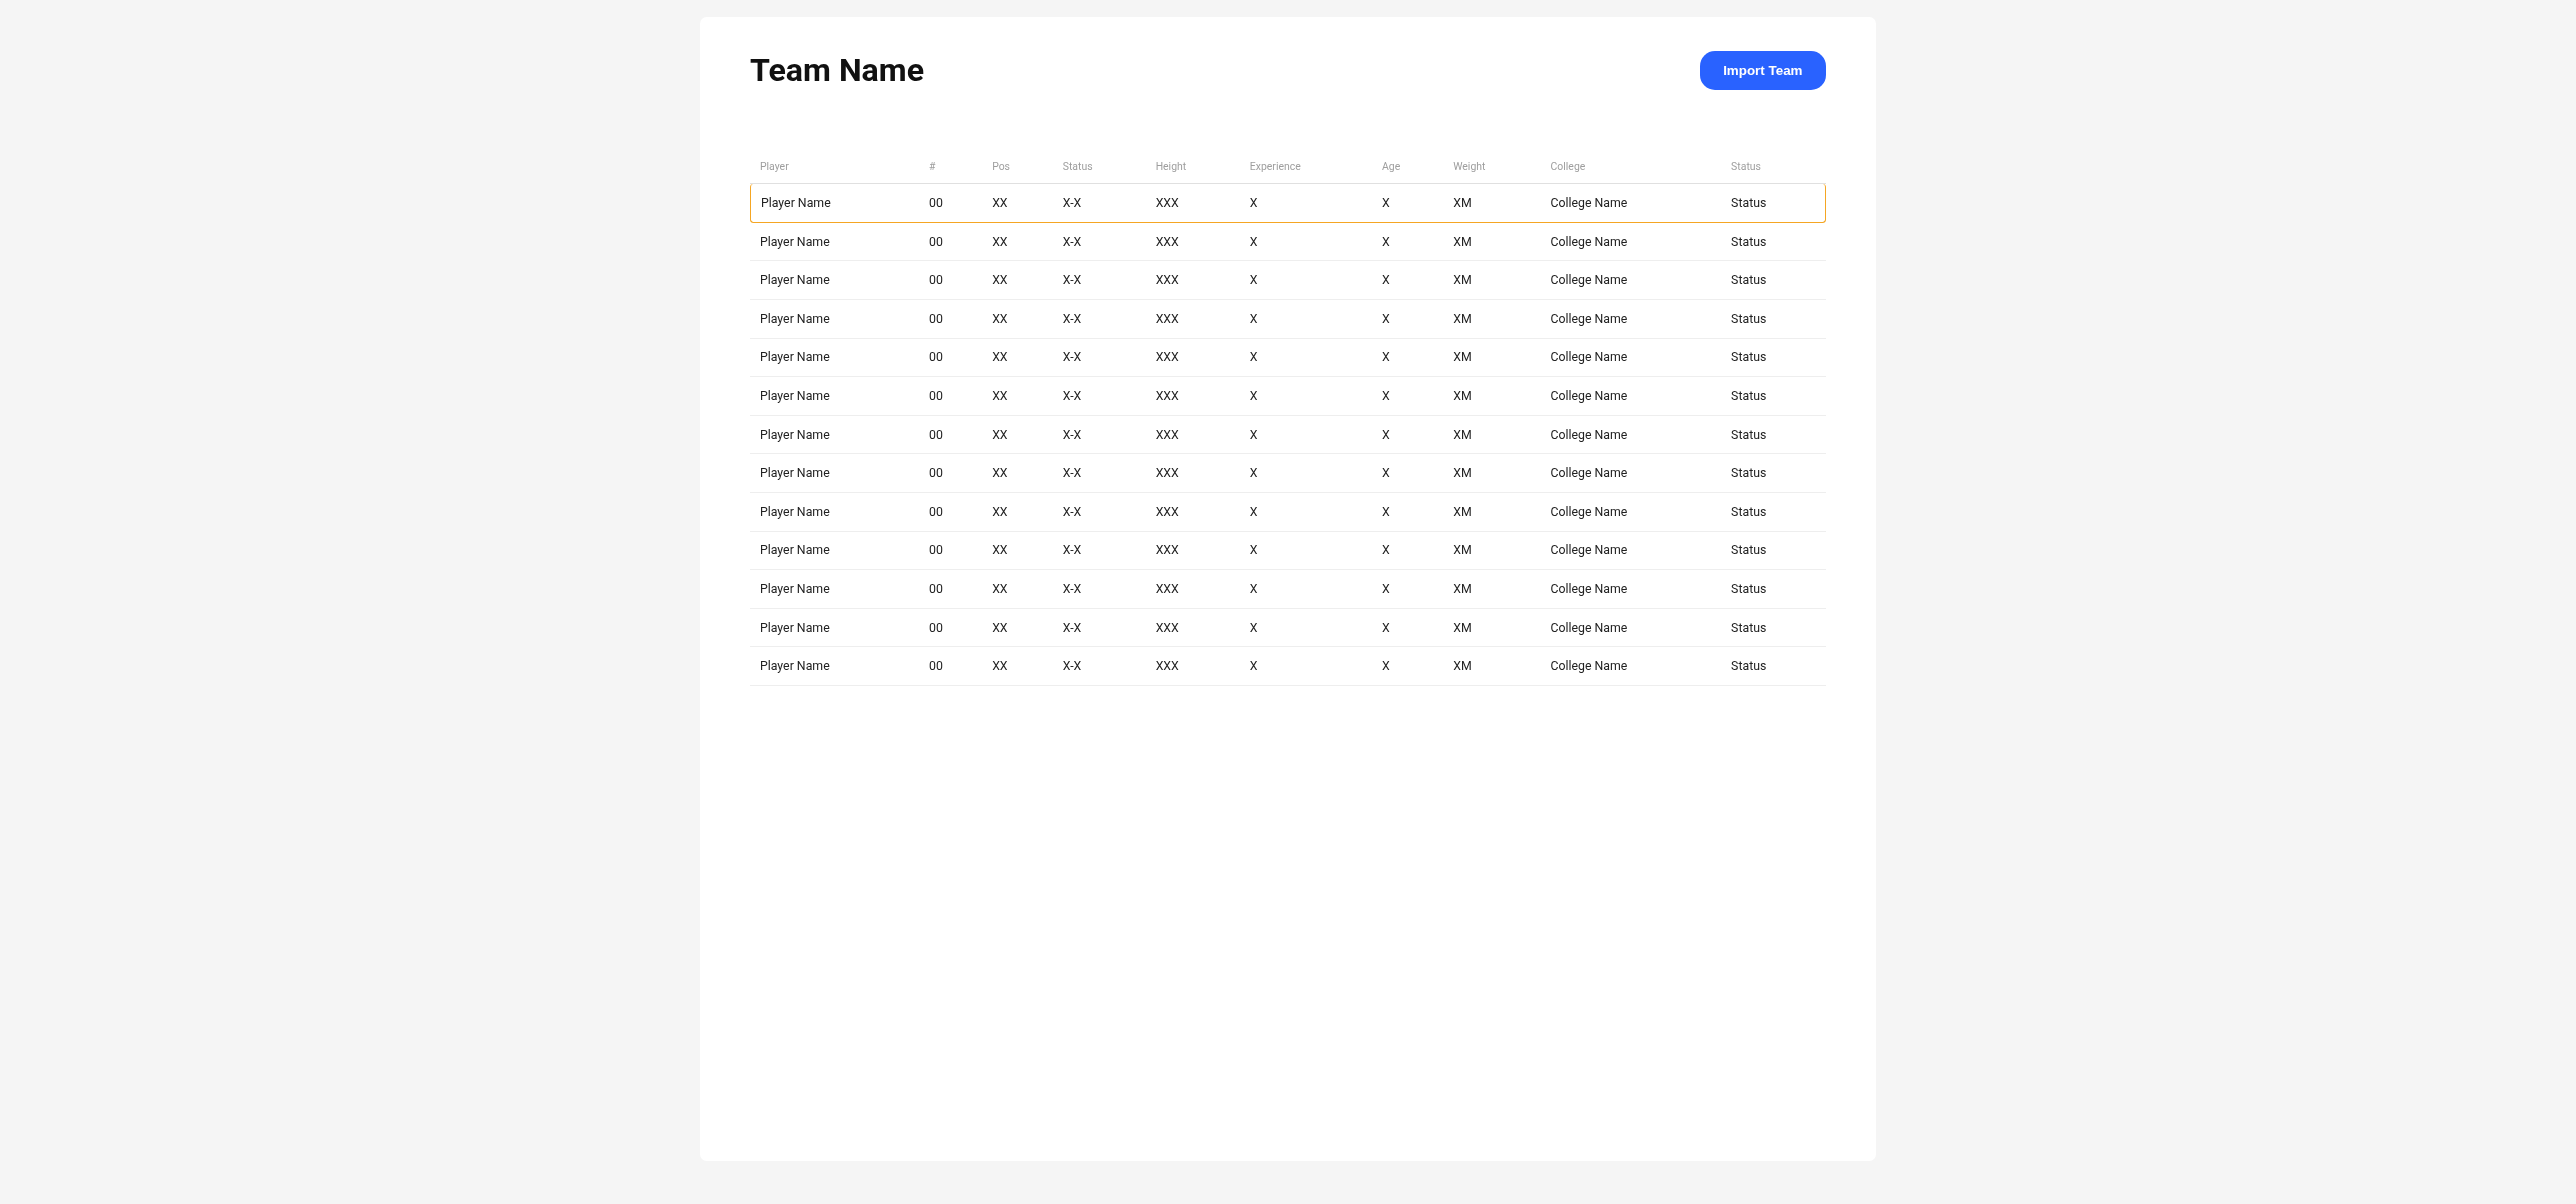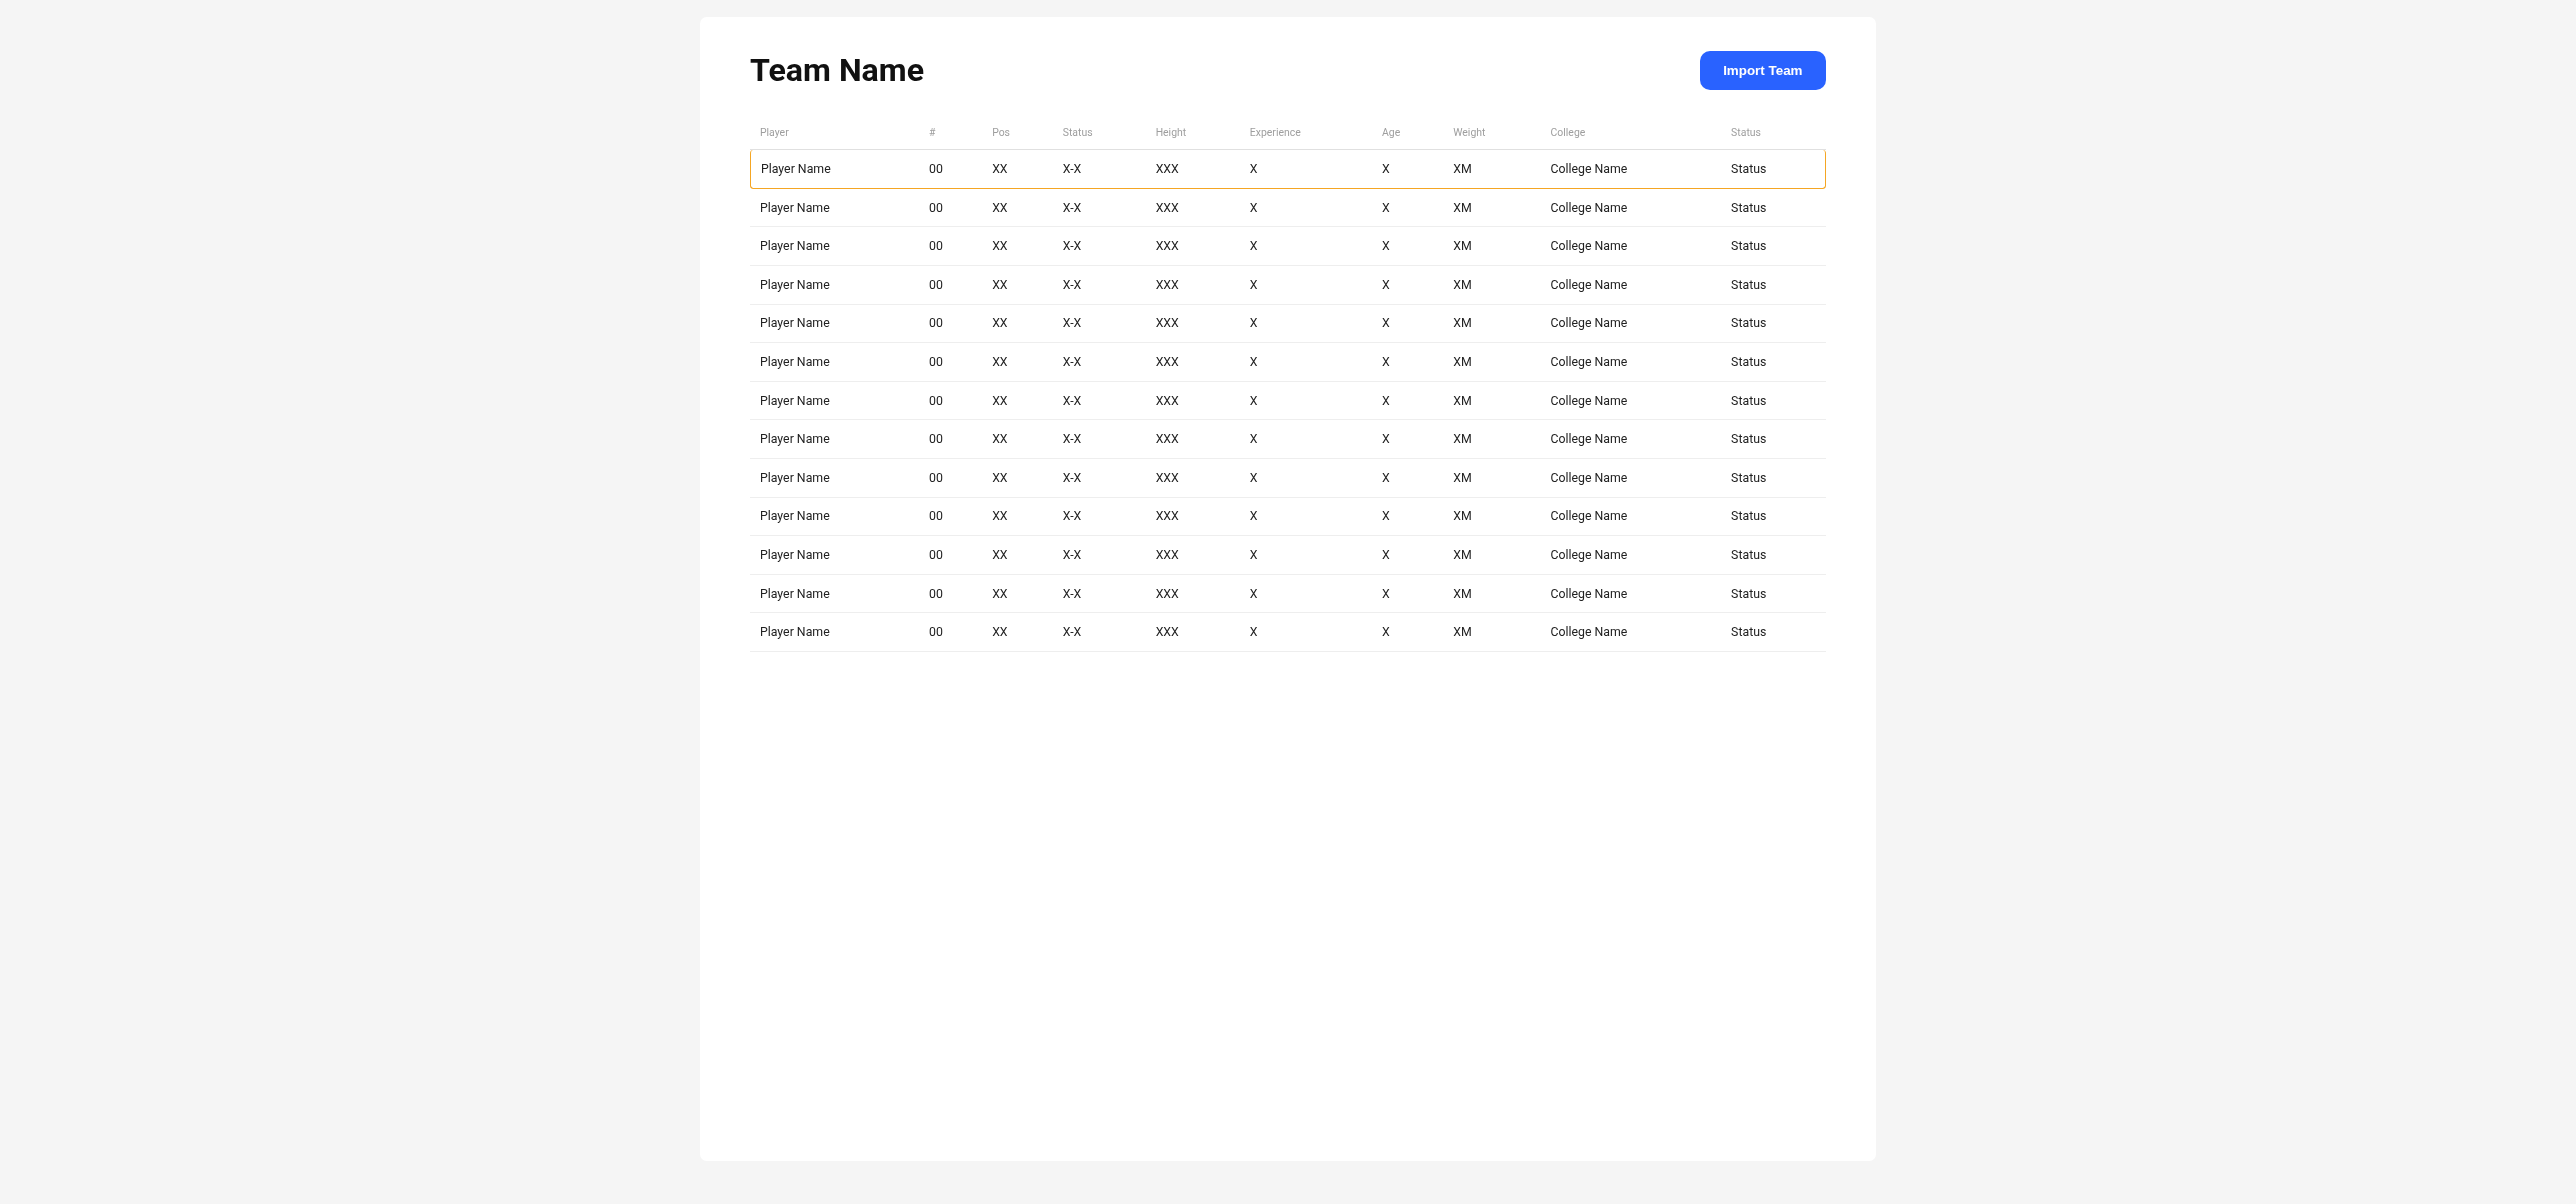--- a/index.html
+++ b/index.html
@@ -24,33 +24,34 @@
       max-width: 1176px;
       min-height: 95vh;
       border-radius: 6.7px;
       padding: 34px 50px;
     }
 
     .header {
       display: flex;
       justify-content: space-between;
       align-items: center;
+      margin-bottom: 34px;
     }
 
     .page-title {
       font-size: 2.4rem;
       font-weight: 700;
       color: #111111;
     }
 
     .import-button {
       background-color: #2962ff;
       color: #ffffff;
       border: none;
-      border-radius: 10px;
+      border-radius: 15px;
       padding: 11.8px 23.5px;
       font-size: 1rem;
       font-weight: 600;
       cursor: pointer;
       white-space: nowrap;
     }
 
     .table-container {
       width: 100%;
       overflow-x: auto;

